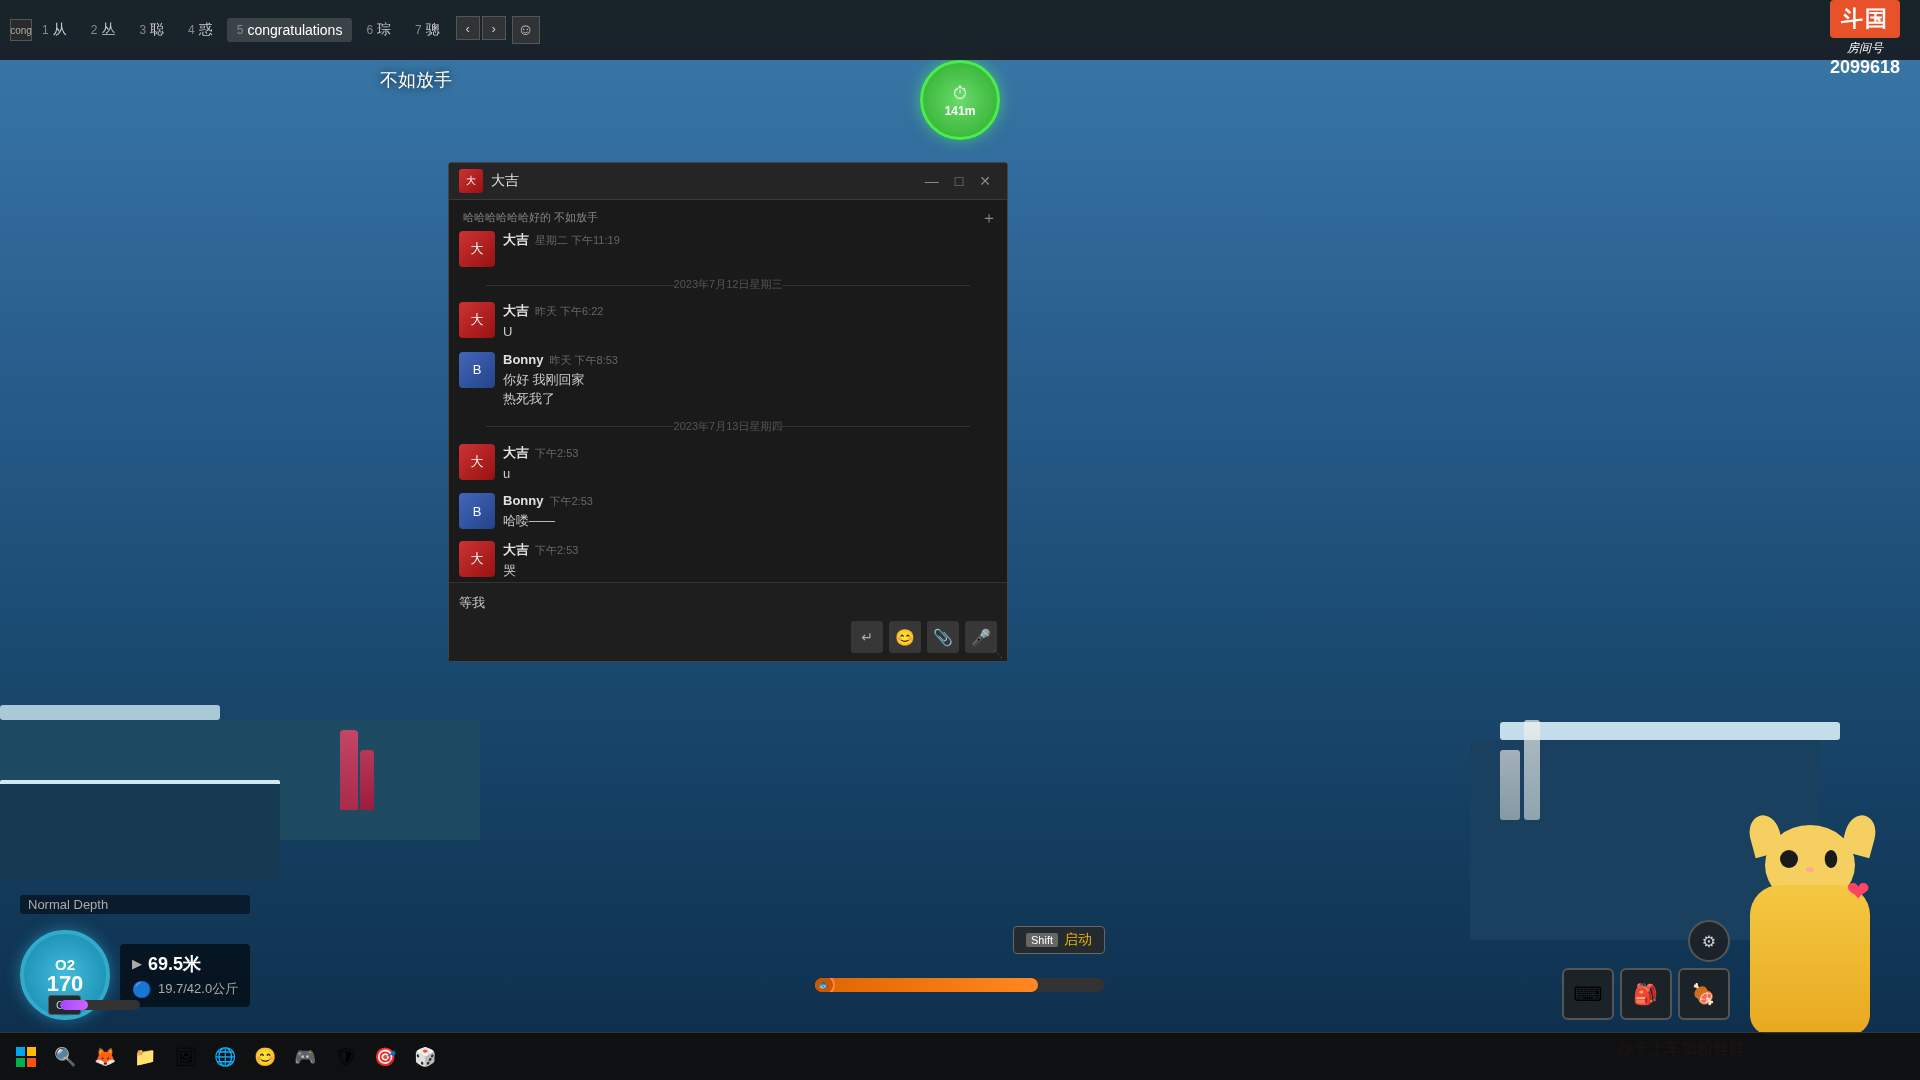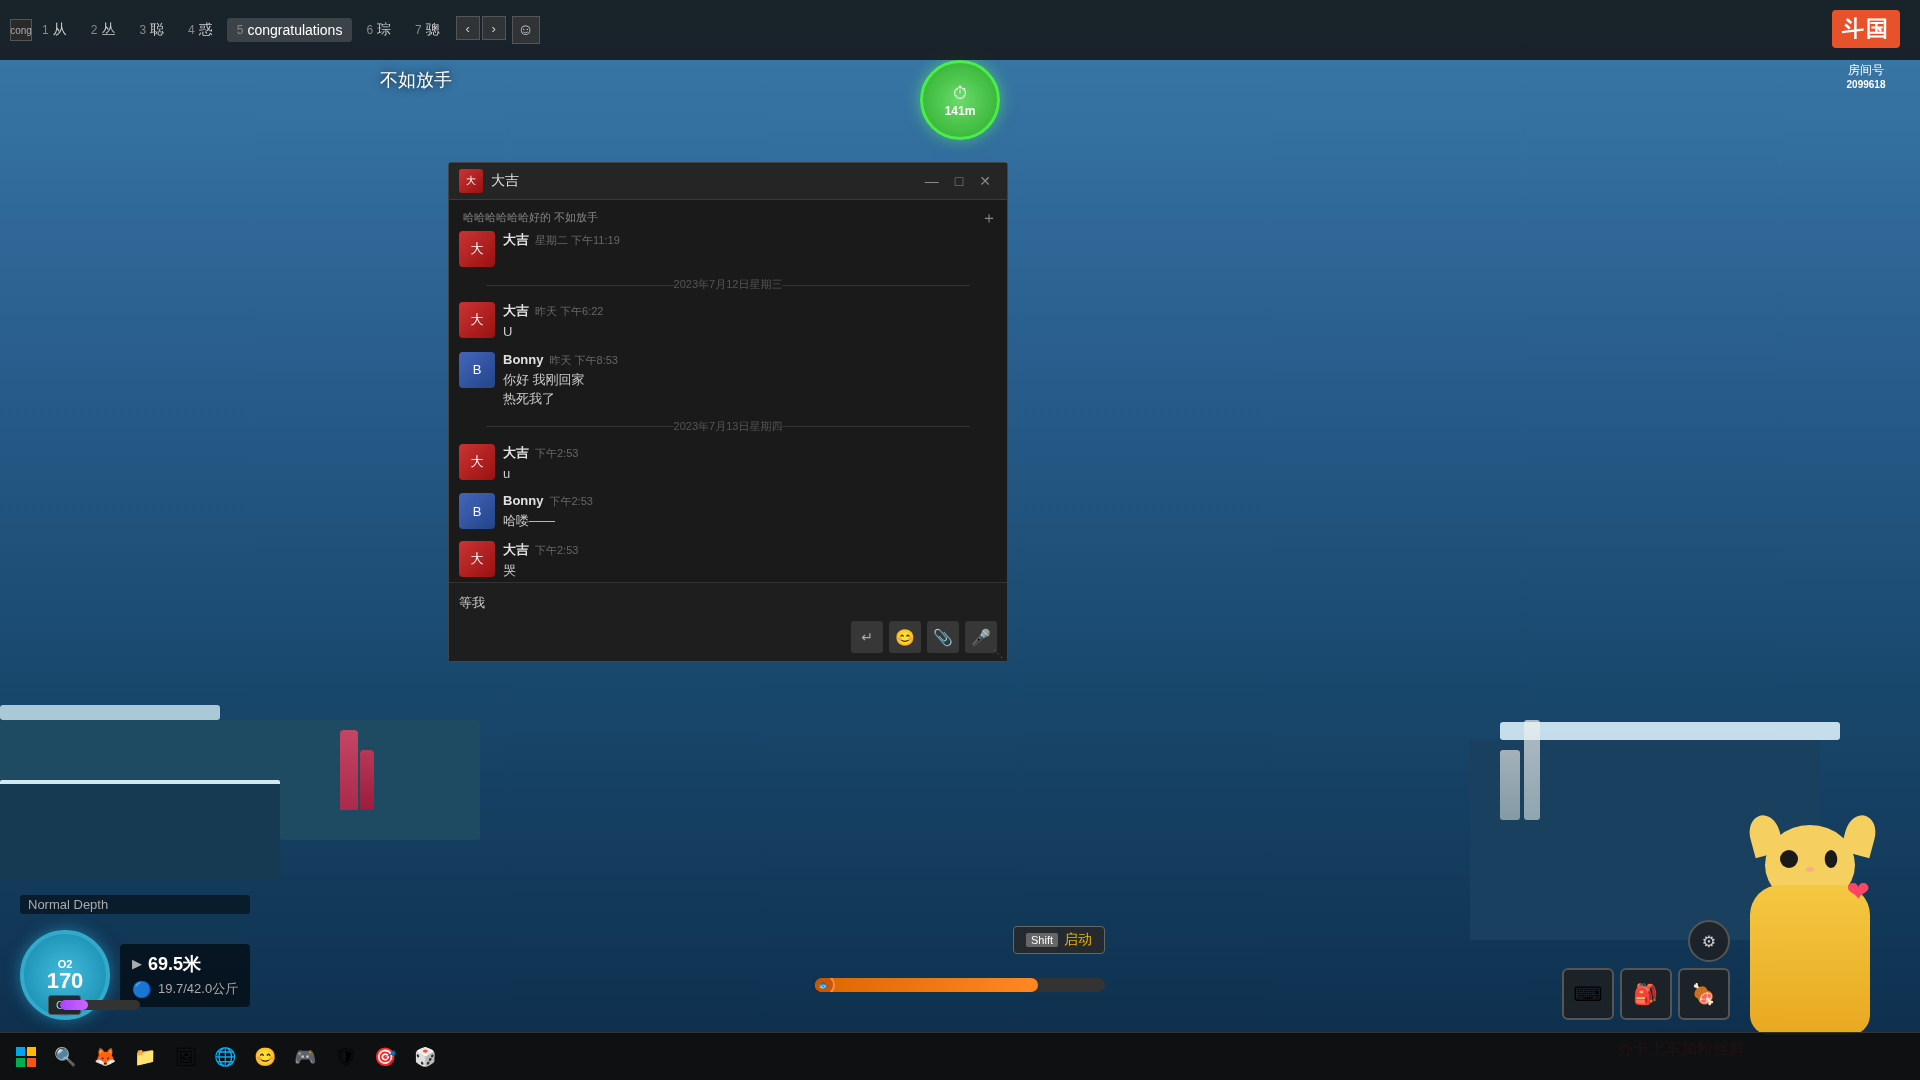--- a/index.html
+++ b/index.html
@@ -138,42 +138,43 @@
     }
     .timer-text {
       font-size: 12px;
       color: #fff;
       font-weight: bold;
     }
 
     
     .top-right-logo {
       position: absolute;
-      top: 10px;
+      top: 0;
       right: 20px;
       z-index: 100;
       text-align: center;
     }
     .logo-box {
       background: #e8522a;
       color: #fff;
       font-size: 22px;
       font-weight: bold;
       padding: 4px 10px;
       border-radius: 4px;
       letter-spacing: 2px;
     }
     .logo-sub {
       color: #fff;
       font-size: 12px;
-      margin-top: 14px;
+      margin-top: 2px;
+      font-style: italic;
     }
     .logo-room {
       color: #fff;
-      font-size: 10px;
+      font-size: 18px;
       font-weight: bold;
     }
 
     
     .chat-window {
       position: absolute;
       top: 162px;
       left: 448px;
       width: 560px;
       height: 500px;
@@ -416,21 +417,21 @@
       border: 4px solid #33aacc;
       display: flex;
       align-items: center;
       justify-content: center;
       flex-direction: column;
       box-shadow: 0 0 15px rgba(50,180,220,0.5);
     }
 
     .hud-o2-label {
       color: #fff;
-      font-size: 11px;
+      font-size: 15px;
       font-weight: bold;
     }
 
     .hud-o2-value {
       color: #fff;
       font-size: 22px;
       font-weight: bold;
       line-height: 1;
     }
 

